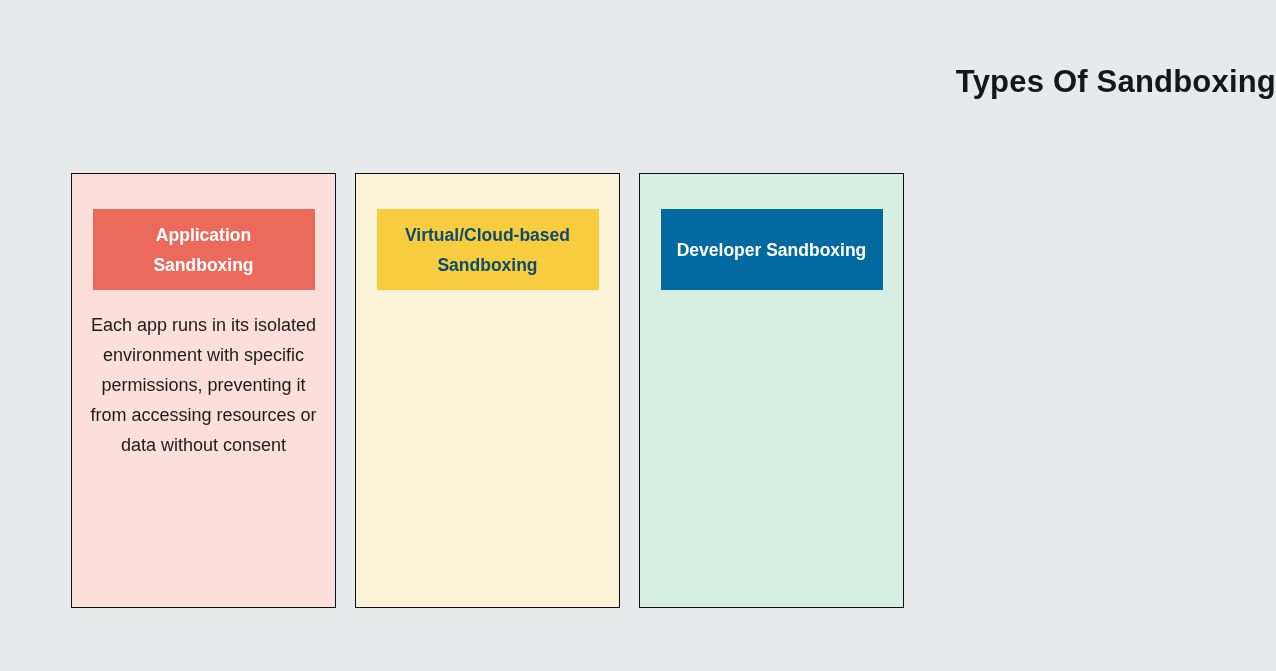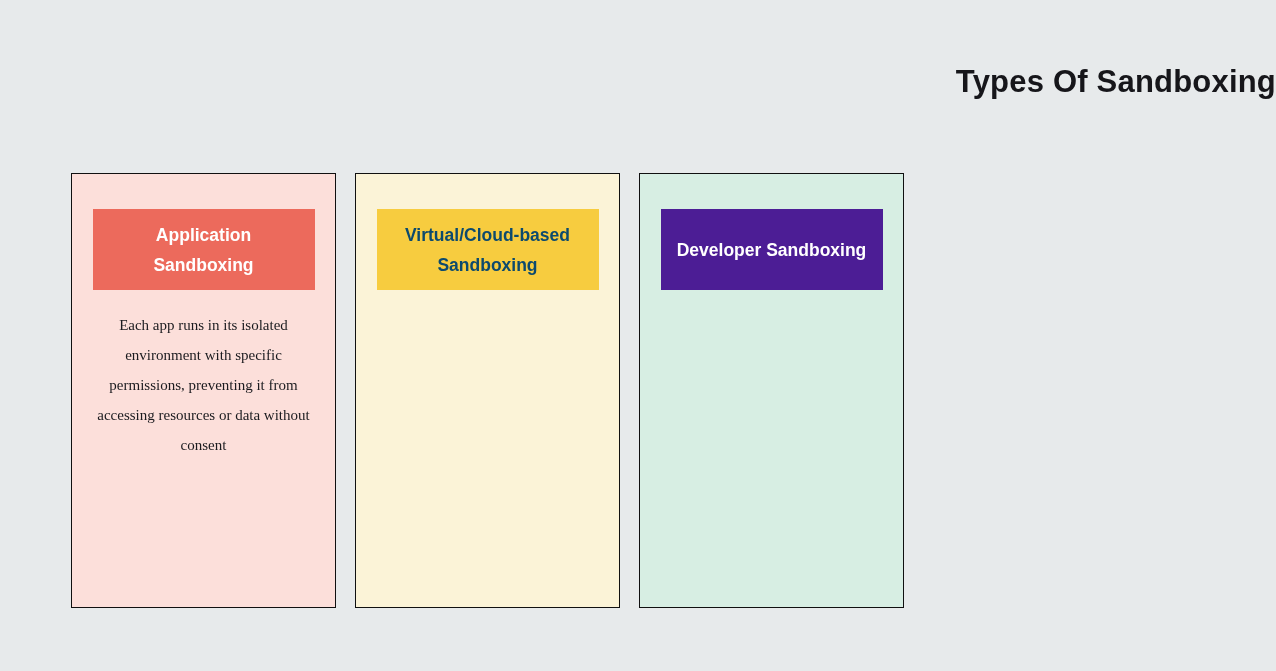--- a/index.html
+++ b/index.html
@@ -50,40 +50,39 @@
     text-align: center;
     font-size: 17.5px;
     font-weight: 700;
     line-height: 30px;
     padding: 4px 14px;
   }
   .card-body {
     margin-top: 20px;
     padding: 0 14px;
     text-align: center;
-    font-size: 15px;
+    font-size: 18px;
     line-height: 30px;
     color: #1b1b1f;
-    font-family: Liberation Serif, serif;
   }
 </style>
 </head>
 <body style="background: rgb(231, 234, 235);">
 
 <div class="page-title">Types Of Sandboxing</div>
 
 <div class="cards-row">
 
   <div class="card" style="background: rgb(252, 223, 218);">
     <div class="card-header" style="background: rgb(236, 106, 92); color: rgb(255, 255, 255);">Application Sandboxing</div>
     <div class="card-body">Each app runs in its isolated environment with specific permissions, preventing it from accessing resources or data without consent</div>
   </div>
 
 
   <div class="card" style="background: rgb(251, 243, 215);">
     <div class="card-header" style="background: rgb(247, 204, 63); color: #0c4a6e;">Virtual/Cloud-based Sandboxing</div>
   </div>
 
   <div class="card" style="background: rgb(215, 238, 227);">
-    <div class="card-header" style="background: #4c1d95; color: rgb(255, 255, 255);">Developer Sandboxing</div>
+    <div class="card-header" style="background: #0369a1; color: rgb(255, 255, 255);">Developer Sandboxing</div>
   </div>
 
 </div>
 
 </body></html>

